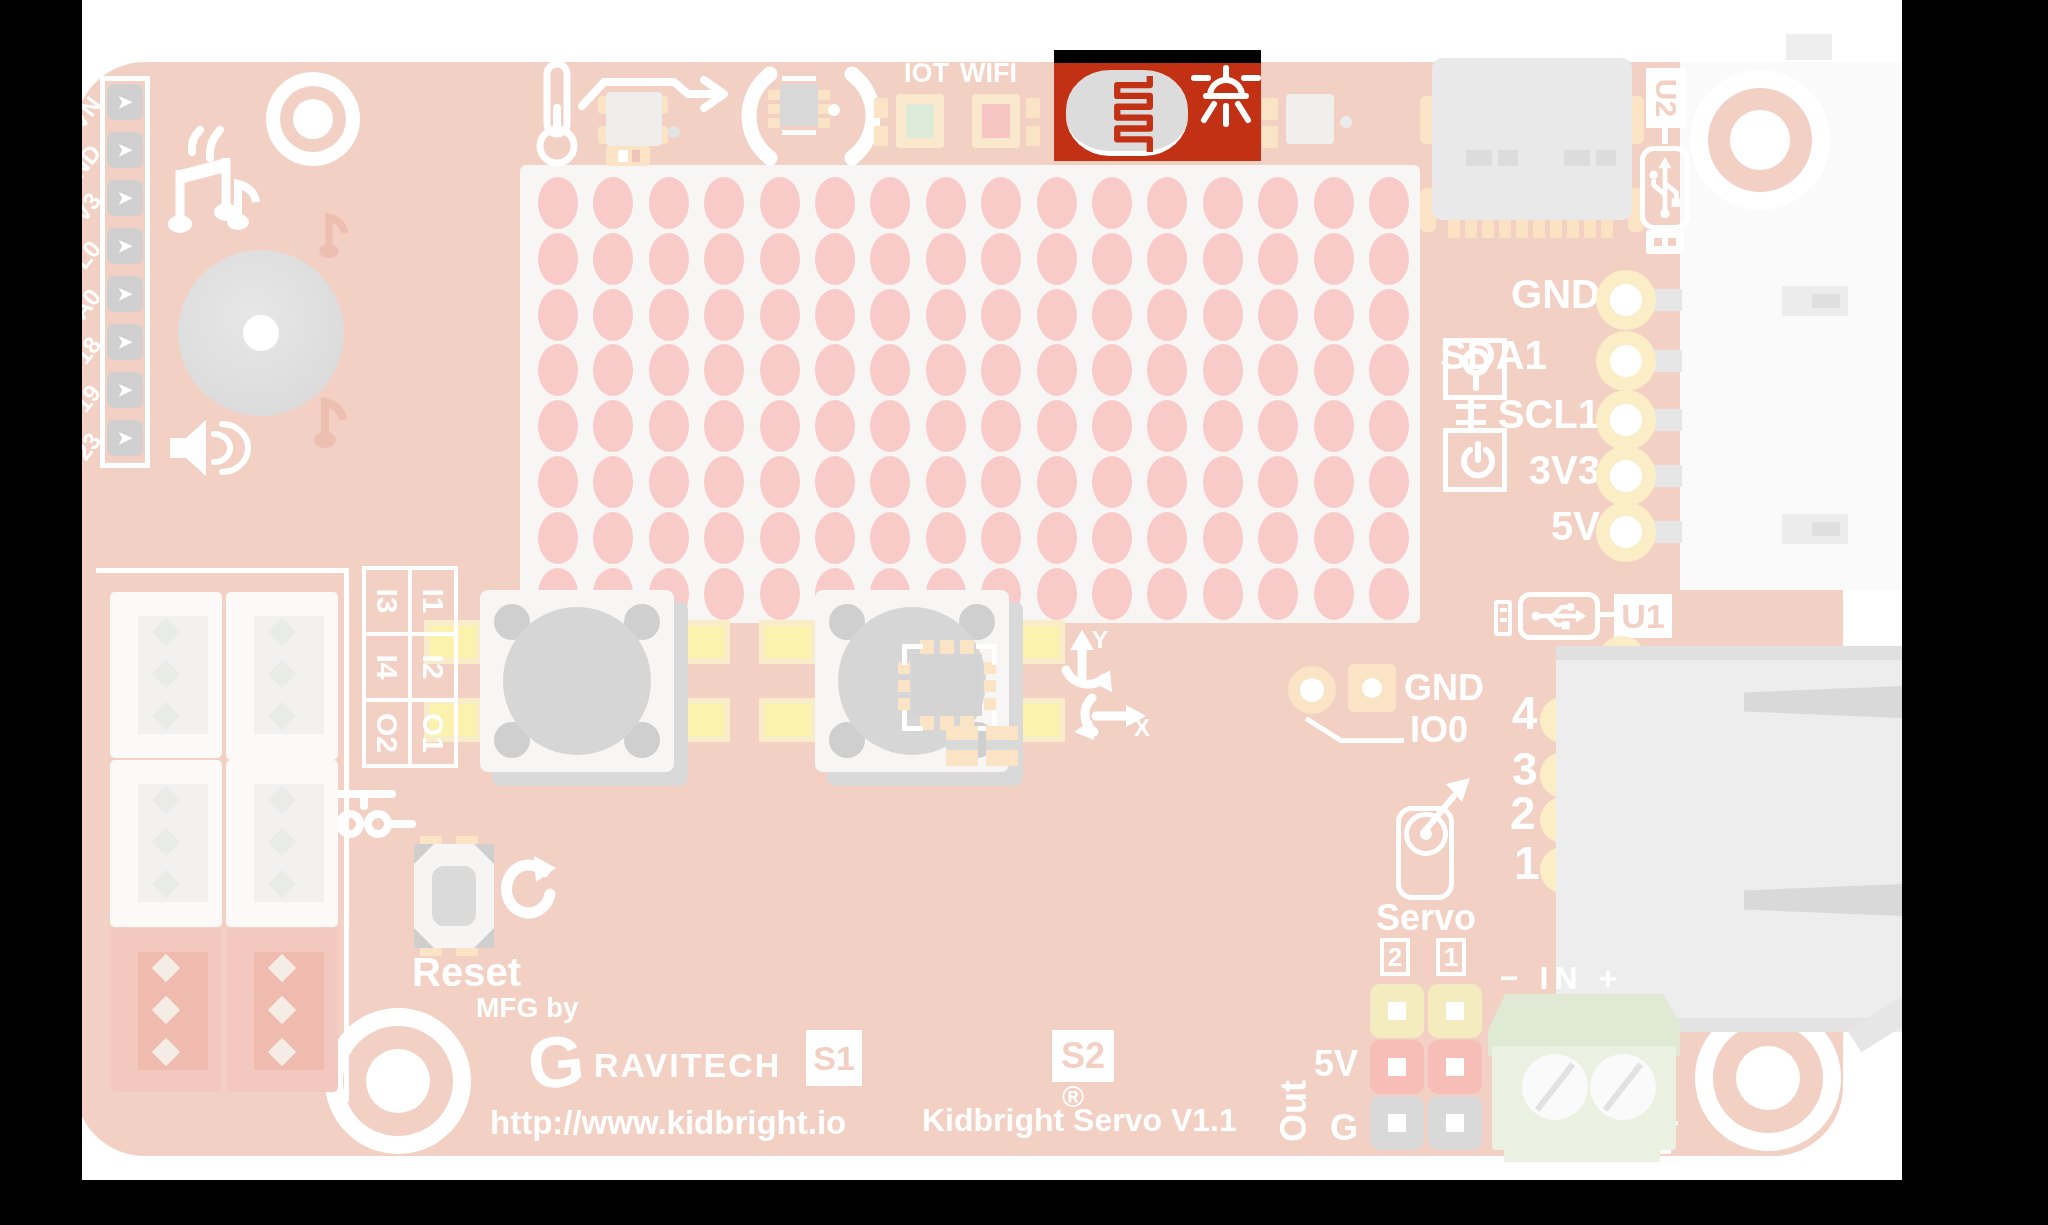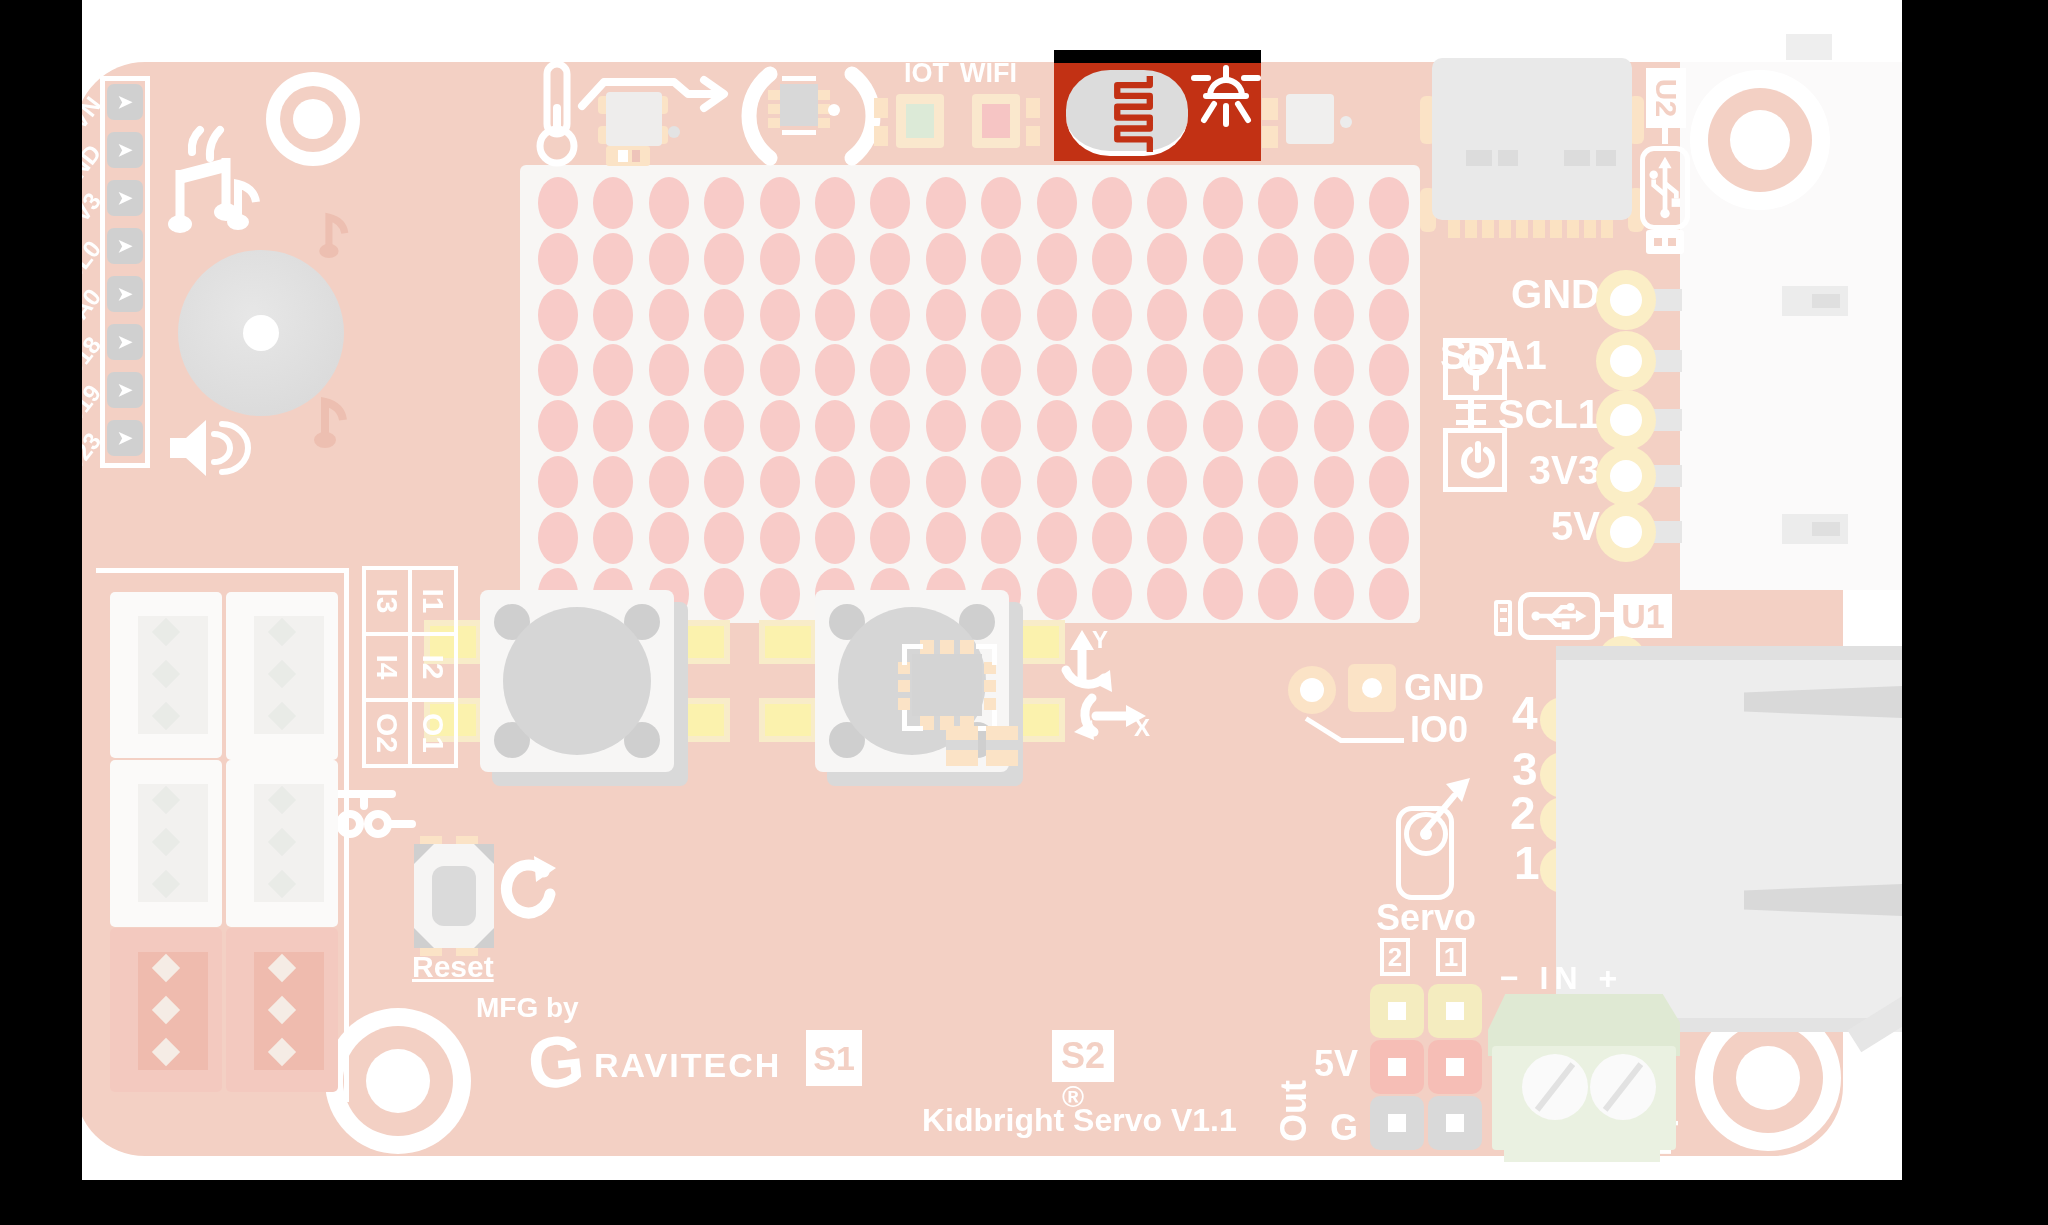--- a/index.html
+++ b/index.html
@@ -532,21 +532,21 @@
   <div class="abs padpeach" style="left:420px;top:836px;width:22px;height:14px;"></div>
   <div class="abs padpeach" style="left:456px;top:836px;width:22px;height:14px;"></div>
   <div class="abs padpeach" style="left:420px;top:942px;width:22px;height:14px;"></div>
   <div class="abs padpeach" style="left:456px;top:942px;width:22px;height:14px;"></div>
   <div class="abs" style="left:414px;top:844px;width:80px;height:104px;background:#f6f5f4;border-radius:10px;"></div>
   <div class="abs" style="left:414px;top:844px;width:20px;height:20px;background:#cfcfcf;clip-path:polygon(0 0,100% 0,0 100%);"></div>
   <div class="abs" style="left:474px;top:844px;width:20px;height:20px;background:#cfcfcf;clip-path:polygon(0 0,100% 0,100% 100%);"></div>
   <div class="abs" style="left:414px;top:928px;width:20px;height:20px;background:#cfcfcf;clip-path:polygon(0 0,0 100%,100% 100%);"></div>
   <div class="abs" style="left:474px;top:928px;width:20px;height:20px;background:#cfcfcf;clip-path:polygon(100% 0,0 100%,100% 100%);"></div>
   <div class="abs" style="left:432px;top:866px;width:44px;height:60px;background:#dadada;border-radius:12px;"></div>
-  <div class="txt" style="left:412px;top:952px;font-size:30px;text-decoration:underline;">Reset</div>
+  <div class="txt" style="left:412px;top:952px;font-size:40px;">Reset</div>
   <svg style="left:498px;top:856px;" width="58" height="68" viewBox="0 0 58 68">
       <path d="M46 16 A22 24 0 1 0 52 38" stroke="#fff" stroke-width="11" fill="none" stroke-linecap="round"></path>
       <polygon points="36,0 58,12 38,26" fill="#fff"></polygon>
     </svg>
 
   <div class="abs" style="left:96px;top:568px;width:252px;height:5px;background:#fff;"></div>
   <div class="abs" style="left:344px;top:568px;width:5px;height:534px;background:#fff;"></div>
   <div class="iocell" style="left:362px;top:566px;">
       <span>I3</span>
     </div>
@@ -602,20 +602,21 @@
       <div class="diamond" style="left: 46px; top: 72px;"></div>
       <div class="diamond" style="left: 46px; top: 114px;"></div>
     </div>
 
   <div class="txt" style="left:476px;top:994px;font-size:28px;">MFG by</div>
   <div class="txt" style="left:528px;top:1026px;font-size:72px;transform:rotate(-6deg);">G</div>
   <div class="txt" style="left:594px;top:1048px;font-size:34px;letter-spacing:2px;">RAVITECH</div>
   <div class="abs" style="left:806px;top:1030px;width:56px;height:56px;background:#fff;display:flex;align-items:center;justify-content:center;">
     <span class="salmon-txt" style="font-size:34px;">S1</span>
   </div>
+  <div class="txt" style="left:490px;top:1106px;font-size:33px;">http://www.kidbright.io</div>
   <div class="abs" style="left:1052px;top:1030px;width:62px;height:52px;background:#fff;display:flex;align-items:center;justify-content:center;">
     <span class="salmon-txt" style="font-size:36px;">S2</span>
   </div>
   <div class="txt" style="left:1062px;top:1082px;font-size:30px;">®</div>
   <div class="txt" style="left:922px;top:1104px;font-size:32px;">Kidbright Servo V1.1</div>
 
   <div class="abs" style="left:1054px;top:50px;width:207px;height:111px;">
     <div class="abs" style="left:0;top:0;width:207px;height:13px;background:#000;"></div>
     <div class="abs" style="left:0;top:13px;width:207px;height:98px;background:#c23114;"></div>
     <div class="abs" style="left:12px;top:20px;width:122px;height:86px;background:#dcdcdc;border-radius:44px/40px;border-bottom:5px solid #fff;box-sizing:border-box;"></div>

